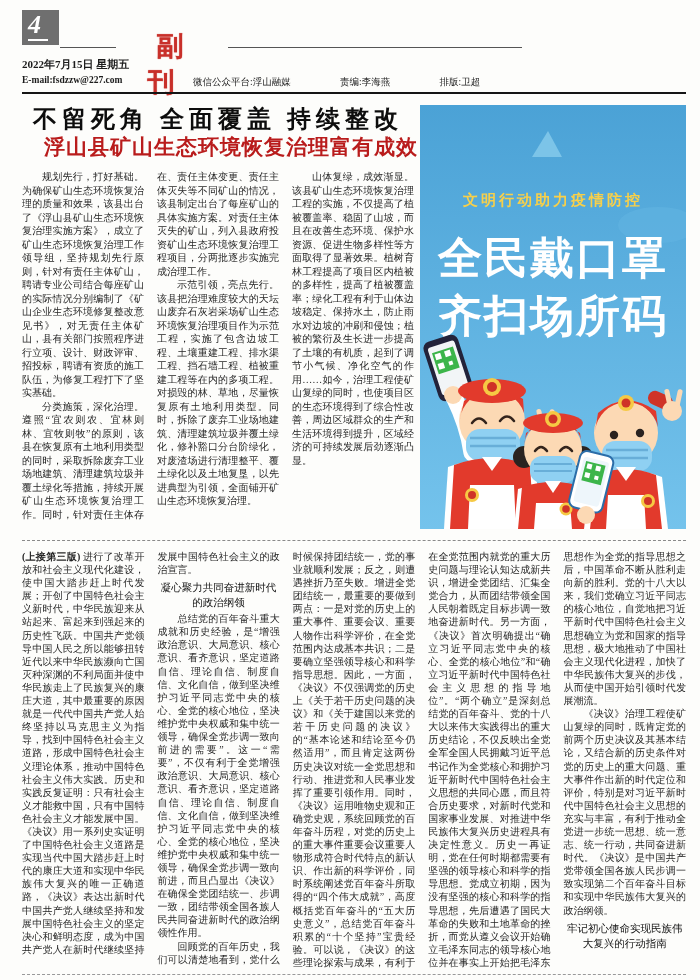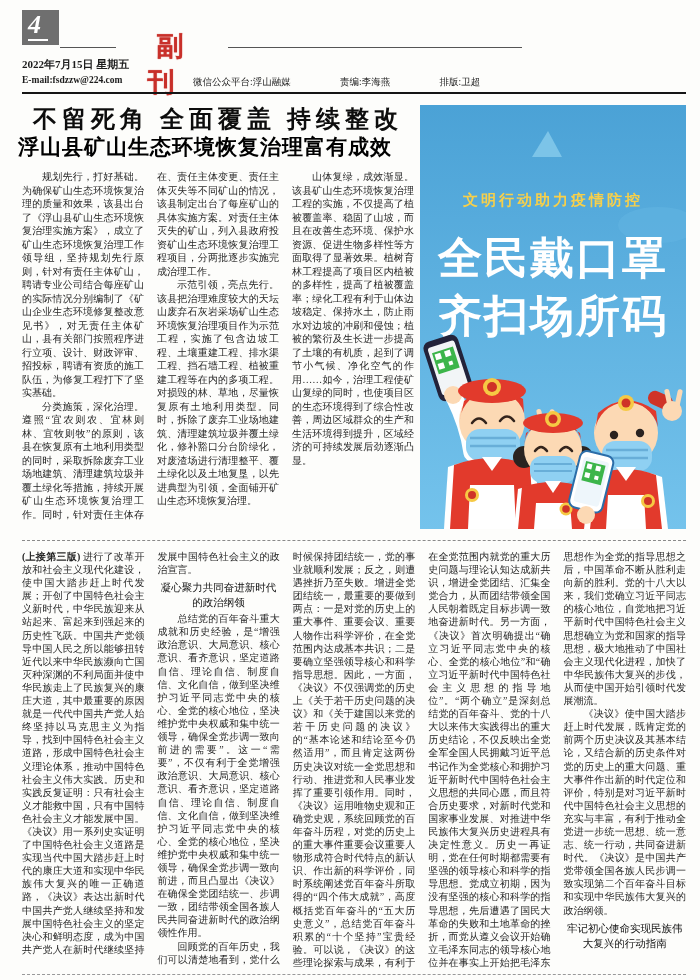--- a/index.html
+++ b/index.html
@@ -22,22 +22,22 @@
   .head-line-right { position:absolute; left:228px; top:47px; width:294px; height:1px; background:#555; }
   .date-line  { position:absolute; left:22px; top:57px; font-size:11px; font-weight:bold; }
   .email-line { position:absolute; left:22px; top:75px; font-size:9.5px; font-weight:bold; }
   .info-row { position:absolute; left:162px; top:76px; font-size:9.5px; }
   .info-row span { margin-right:16px;margin-left:31px; }
   .header-rule { position:absolute; left:22px; top:92px; width:664px; height:2px; background:#151515; }
 
   
   .headline-1 { position:absolute; left:22px; top:103px; width:392px; text-align:center;
     font-size:24px; font-weight:bold; letter-spacing:5px; color:#0d0d0d; white-space:nowrap; }
-  .headline-2 { position:absolute; left:18px; top:133px; width:400px; text-align:left;
-    font-size:21px; font-weight:bold; letter-spacing:1px; color:#000000; white-space:nowrap; }
+  .headline-2 { position:absolute; left:18px; top:133px; width:400px; text-align:right;
+    font-size:21px; font-weight:bold; letter-spacing:1px; color:#b91c1c; white-space:nowrap; }
   .cols { text-align:justify; word-break:break-all; overflow:hidden; column-fill:auto; }
   .top-body { position:absolute; left:22px; top:170px; width:392px; height:362px;
     column-count:3; column-gap:13px; font-size:10px; line-height:13.5px; color:#262626; }
   .cols p { text-indent:2em; }
   .cols p.flush { text-indent:0; }
   .lead-marker { font-weight:bold; }
   .col-heading { font-size:10.5px; font-weight:normal; text-align:center; line-height:15px;
     margin:4px 0 2px 0; break-inside:avoid; color:#111; }
 
   
@@ -56,21 +56,21 @@
 <body>
 
 <div class="pagenum-box">
   <span class="digit">4</span>
   <span class="digit-underline"></span>
 </div>
 <div class="head-line-left"></div>
 <div class="masthead">副 刊</div>
 <div class="head-line-right"></div>
 <div class="date-line">2022年7月15日 星期五</div>
-<div class="email-line">E-mail:fsdzzw@224.com</div>
+<div class="email-line">E-mail:fsdzzw@227.com</div>
 <div class="info-row">
   <span>微信公众平台:浮山融媒</span>
   <span>责编:李海燕</span>
   <span>排版:卫超</span>
 </div>
 <div class="header-rule"></div>
 
 <div class="headline-1">不留死角 全面覆盖 持续整改</div>
 <div class="headline-2">浮山县矿山生态环境恢复治理富有成效</div>
 
@@ -186,18 +186,18 @@
   </svg>
 </div>
 
 <div class="mid-dashed-rule"></div>
 
 <div class="cols bottom-body">
   <p class="flush"><b class="lead-marker">(上接第三版)</b> <span>进行了改革开放和社会主义现代化建设，使中国大踏步赶上时代发展；开创了中国特色社会主义新时代，中华民族迎来从站起来、富起来到强起来的历史性飞跃。中国共产党领导中国人民之所以能够扭转近代以来中华民族濒向亡国灭种深渊的不利局面并使中华民族走上了民族复兴的康庄大道，其中最重要的原因就是一代代中国共产党人始终坚持以马克思主义为指导，找到中国特色社会主义道路，形成中国特色社会主义理论体系，推动中国特色社会主义伟大实践。历史和实践反复证明：只有社会主义才能救中国，只有中国特色社会主义才能发展中国。《决议》用一系列史实证明了中国特色社会主义道路是实现当代中国大踏步赶上时代的康庄大道和实现中华民族伟大复兴的唯一正确道路，《决议》表达出新时代中国共产党人继续坚持和发展中国特色社会主义的坚定决心和鲜明态度，成为中国共产党人在新时代继续坚持发展中国特色社会主义的政治宣言。</span></p>
   <h3 class="col-heading">凝心聚力共同奋进新时代的政治纲领</h3>
   <p>总结党的百年奋斗重大成就和历史经验，是“增强政治意识、大局意识、核心意识、看齐意识，坚定道路自信、理论自信、制度自信、文化自信，做到坚决维护习近平同志党中央的核心、全党的核心地位，坚决维护党中央权威和集中统一领导，确保全党步调一致向前进的需要”。这一“需要”，不仅有利于全党增强政治意识、大局意识、核心意识、看齐意识，坚定道路自信、理论自信、制度自信、文化自信，做到坚决维护习近平同志党中央的核心、全党的核心地位，坚决维护党中央权威和集中统一领导，确保全党步调一致向前进，而且凸显出《决议》在确保全党团结统一、步调一致，团结带领全国各族人民共同奋进新时代的政治纲领性作用。</p>
   <p>回顾党的百年历史，我们可以清楚地看到，党什么时候保持团结统一，党的事业就顺利发展；反之，则遭遇挫折乃至失败。增进全党团结统一，最重要的要做到两点：一是对党的历史上的重大事件、重要会议、重要人物作出科学评价，在全党范围内达成基本共识；二是要确立坚强领导核心和科学指导思想。因此，一方面，《决议》不仅强调党的历史上《关于若干历史问题的决议》和《关于建国以来党的若干历史问题的决议》的“基本论述和结论至今仍然适用”，而且肯定这两份历史决议对统一全党思想和行动、推进党和人民事业发挥了重要引领作用。同时，《决议》运用唯物史观和正确党史观，系统回顾党的百年奋斗历程，对党的历史上的重大事件重要会议重要人物形成符合时代特点的新认识、作出新的科学评价，同时系统阐述党百年奋斗所取得的“四个伟大成就”，高度概括党百年奋斗的“五大历史意义”，总结党百年奋斗积累的“十个坚持”宝贵经验。可以说，《决议》的这些理论探索与成果，有利于在全党范围内就党的重大历史问题与理论认知达成新共识，增进全党团结、汇集全党合力，从而团结带领全国人民朝着既定目标步调一致地奋进新时代。另一方面，《决议》首次明确提出“确立习近平同志党中央的核心、全党的核心地位”和“确立习近平新时代中国特色社会主义思想的指导地位”。“两个确立”是深刻总结党的百年奋斗、党的十八大以来伟大实践得出的重大历史结论，不仅反映出全党全军全国人民拥戴习近平总书记作为全党核心和拥护习近平新时代中国特色社会主义思想的共同心愿，而且符合历史要求，对新时代党和国家事业发展、对推进中华民族伟大复兴历史进程具有决定性意义。历史一再证明，党在任何时期都需要有坚强的领导核心和科学的指导思想。党成立初期，因为没有坚强的核心和科学的指导思想，先后遭遇了国民大革命的失败和土地革命的挫折，而党从遵义会议开始确立毛泽东同志的领导核心地位并在事实上开始把毛泽东思想作为全党的指导思想之后，中国革命不断从胜利走向新的胜利。党的十八大以来，我们党确立习近平同志的核心地位，自觉地把习近平新时代中国特色社会主义思想确立为党和国家的指导思想，极大地推动了中国社会主义现代化进程，加快了中华民族伟大复兴的步伐，从而使中国开始引领时代发展潮流。</p>
-  <p>《决议》使中国大踏步赶上时代发展，既肯定党的前两个历史决议及其基本结论，又结合新的历史条件对党的历史上的重大问题、重大事件作出新的时代定位和评价，特别是对习近平新时代中国特色社会主义思想的充实与丰富，有利于推动全党进一步统一思想、统一意志、统一行动，共同奋进新时代。《决议》是中国共产党带领全国各族人民步调一致实现第二个百年奋斗目标和实现中华民族伟大复兴的政治纲领。</p>
+  <p>《决议》治理工程使矿山复绿的同时，既肯定党的前两个历史决议及其基本结论，又结合新的历史条件对党的历史上的重大问题、重大事件作出新的时代定位和评价，特别是对习近平新时代中国特色社会主义思想的充实与丰富，有利于推动全党进一步统一思想、统一意志、统一行动，共同奋进新时代。《决议》是中国共产党带领全国各族人民步调一致实现第二个百年奋斗目标和实现中华民族伟大复兴的政治纲领。</p>
   <h3 class="col-heading">牢记初心使命实现民族伟大复兴的行动指南</h3>
 
 </div>
 
 <div class="bottom-dashed-rule"></div>
 
 </body></html>

